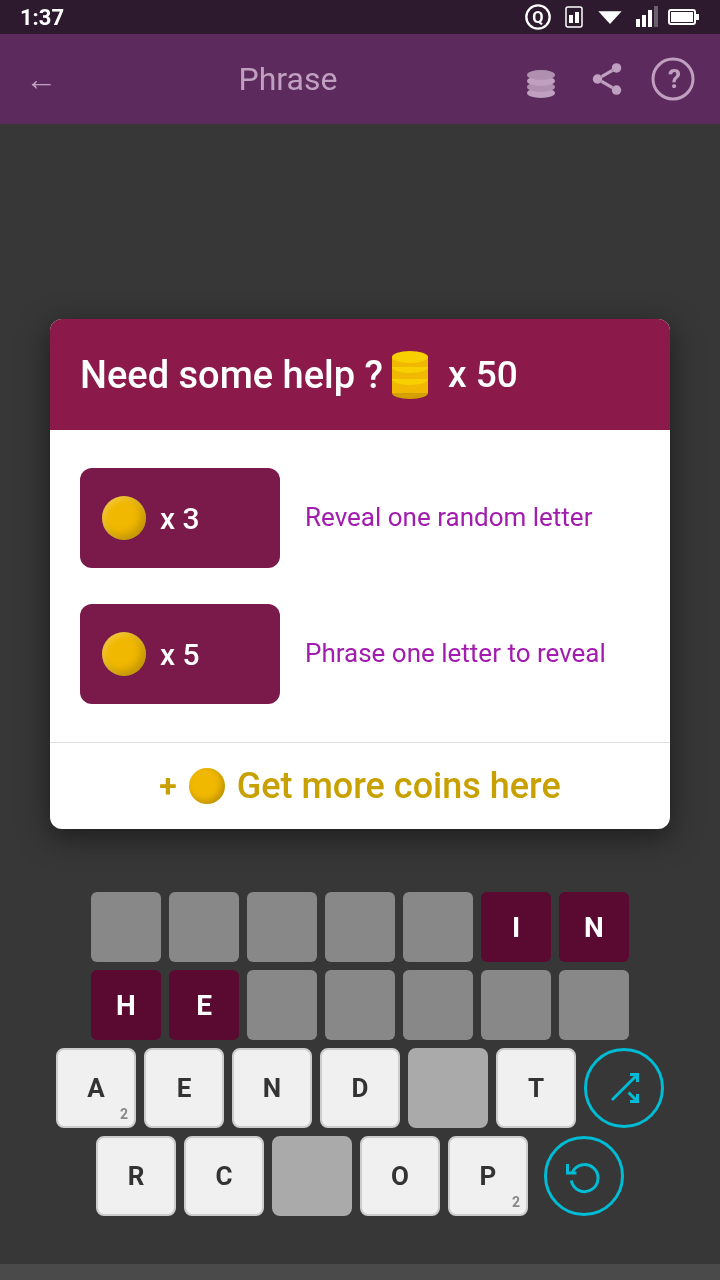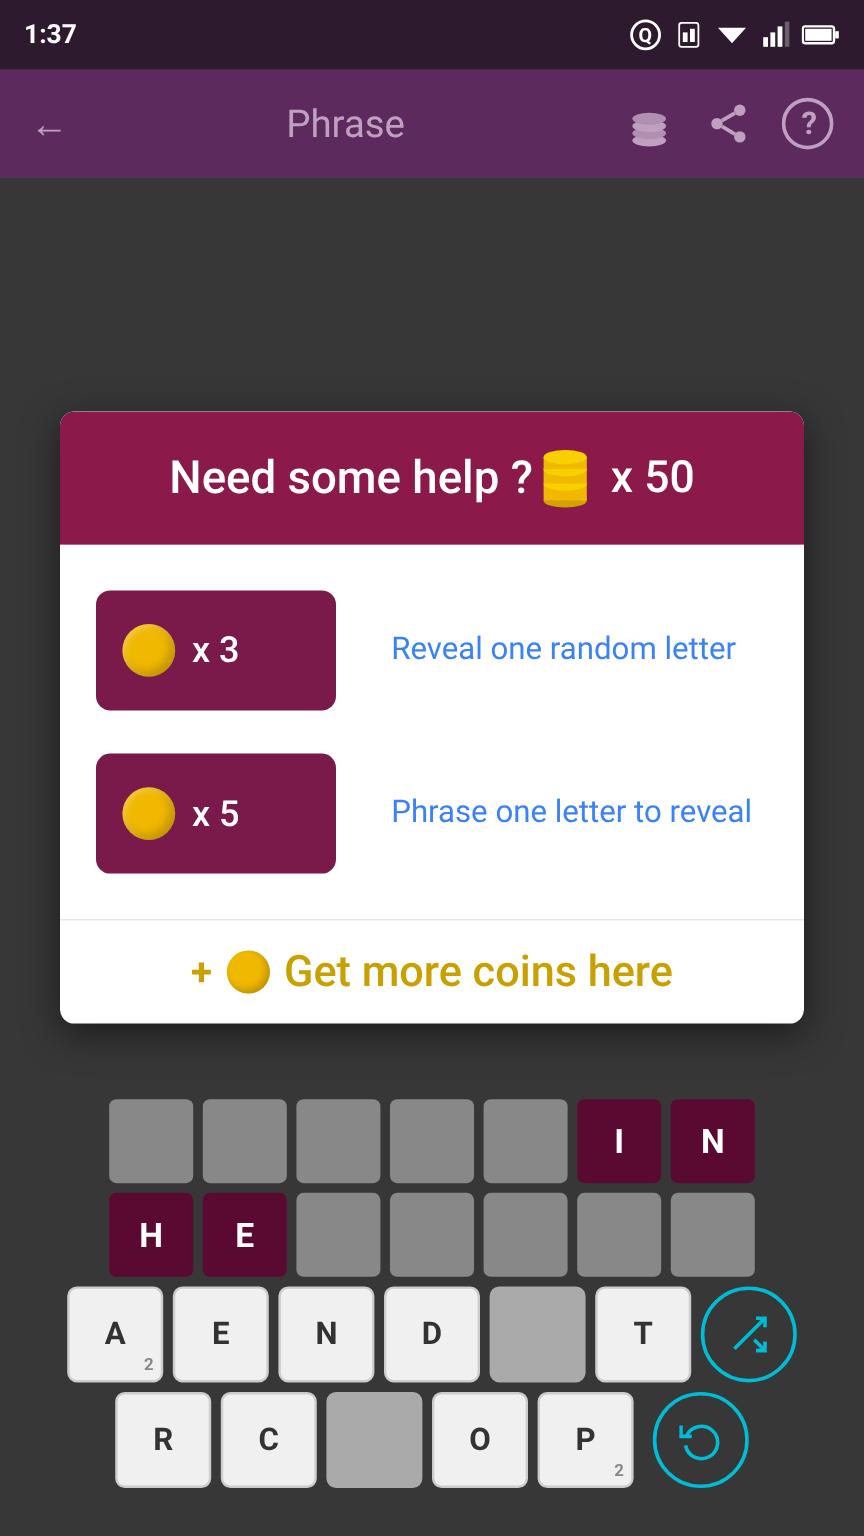--- a/index.html
+++ b/index.html
@@ -9,21 +9,21 @@
       height: 1280px;
       background: #4a4a4a;
       font-family: 'Roboto', Arial, sans-serif;
       position: relative;
       overflow: hidden;
     }
 
     
     .status-bar {
       width: 100%;
-      height: 58px;
+      height: 34px;
       background: #2d1a2e;
       display: flex;
       align-items: center;
       justify-content: space-between;
       padding: 0 20px;
     }
     .status-time {
       color: white;
       font-size: 22px;
       font-weight: bold;
@@ -88,21 +88,21 @@
       border-radius: 12px;
       overflow: hidden;
       box-shadow: 0 8px 30px rgba(0,0,0,0.5);
     }
 
     .dialog-header {
       background: #8b1a4a;
       padding: 28px 30px;
       display: flex;
       align-items: center;
-      justify-content: center;
+      justify-content: flex-start;
     }
 
     .dialog-title {
       color: white;
       font-size: 38px;
       font-weight: 500;
     }
 
     .coin-count {
       display: flex;
@@ -147,25 +147,24 @@
       box-shadow: inset -4px -4px 8px rgba(0,0,0,0.2), inset 2px 2px 6px rgba(255,255,255,0.3);
     }
 
     .hint-cost {
       color: white;
       font-size: 30px;
       font-weight: 500;
     }
 
     .hint-desc {
-      color: #3b82f6;
+      color: #a21caf;
       font-size: 26px;
       line-height: 1.3;
       flex: 1;
-      margin-left: 21px;
     }
 
     .dialog-footer {
       border-top: 1px solid #e0e0e0;
       padding: 22px 30px;
       display: flex;
       align-items: center;
       justify-content: center;
       gap: 12px;
       cursor: pointer;

